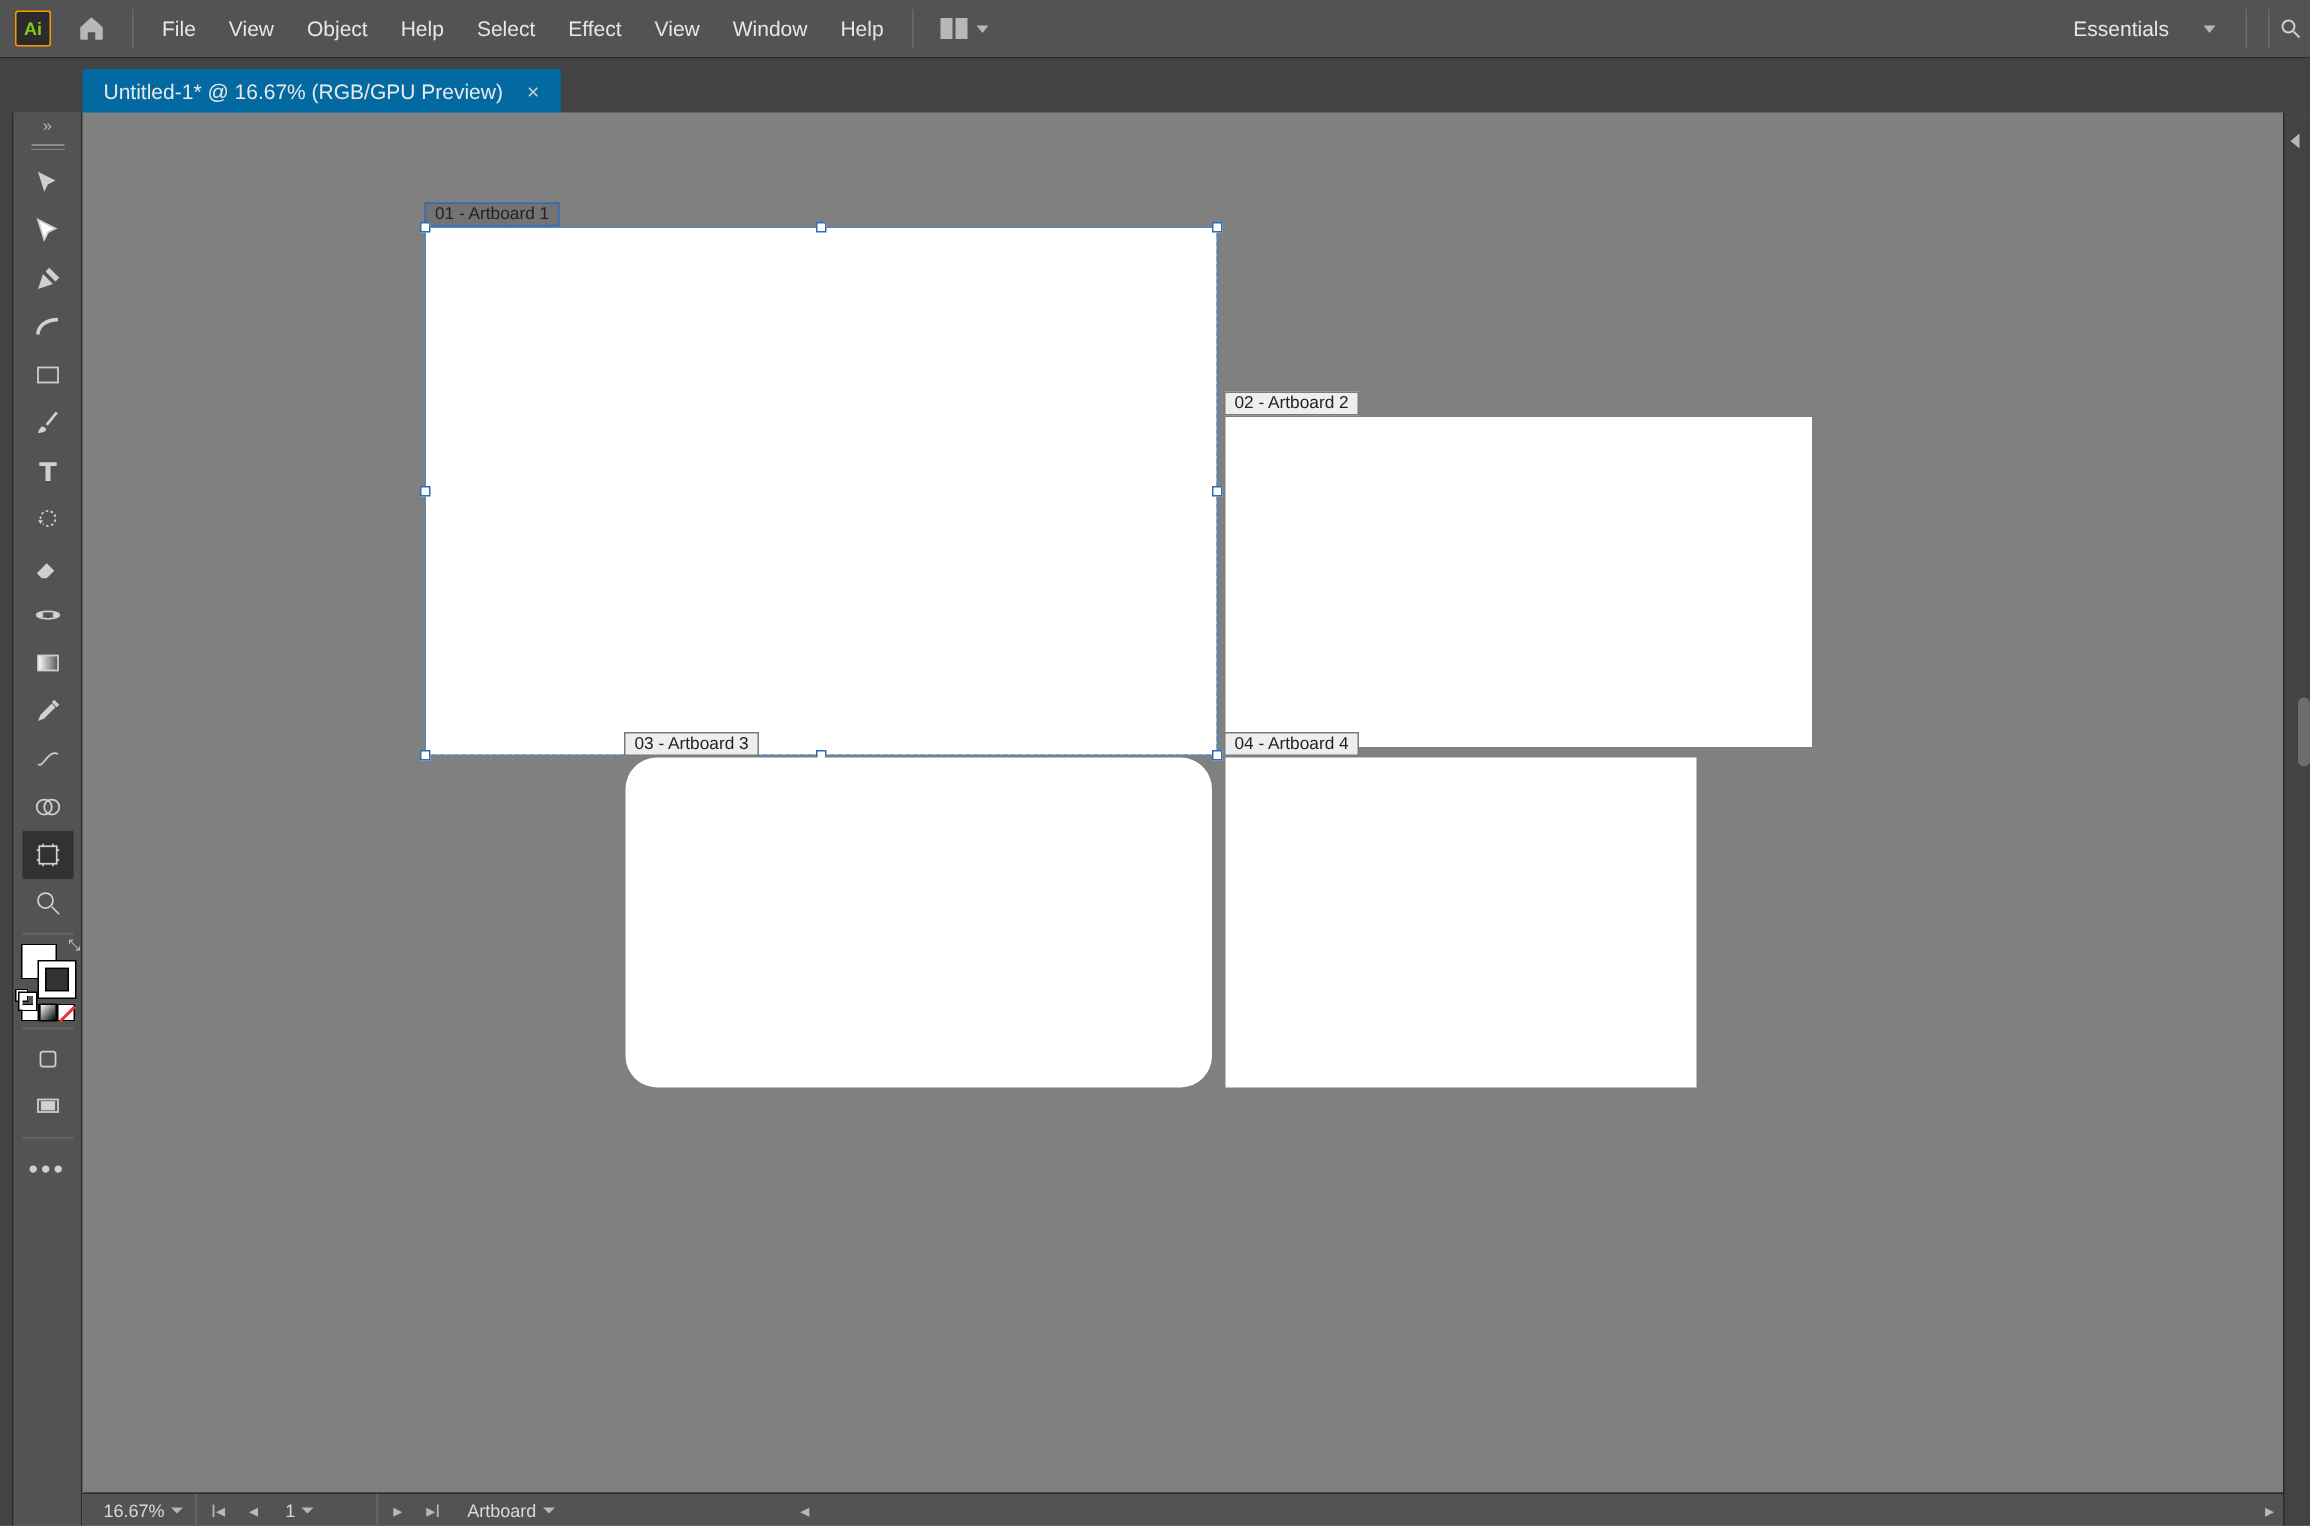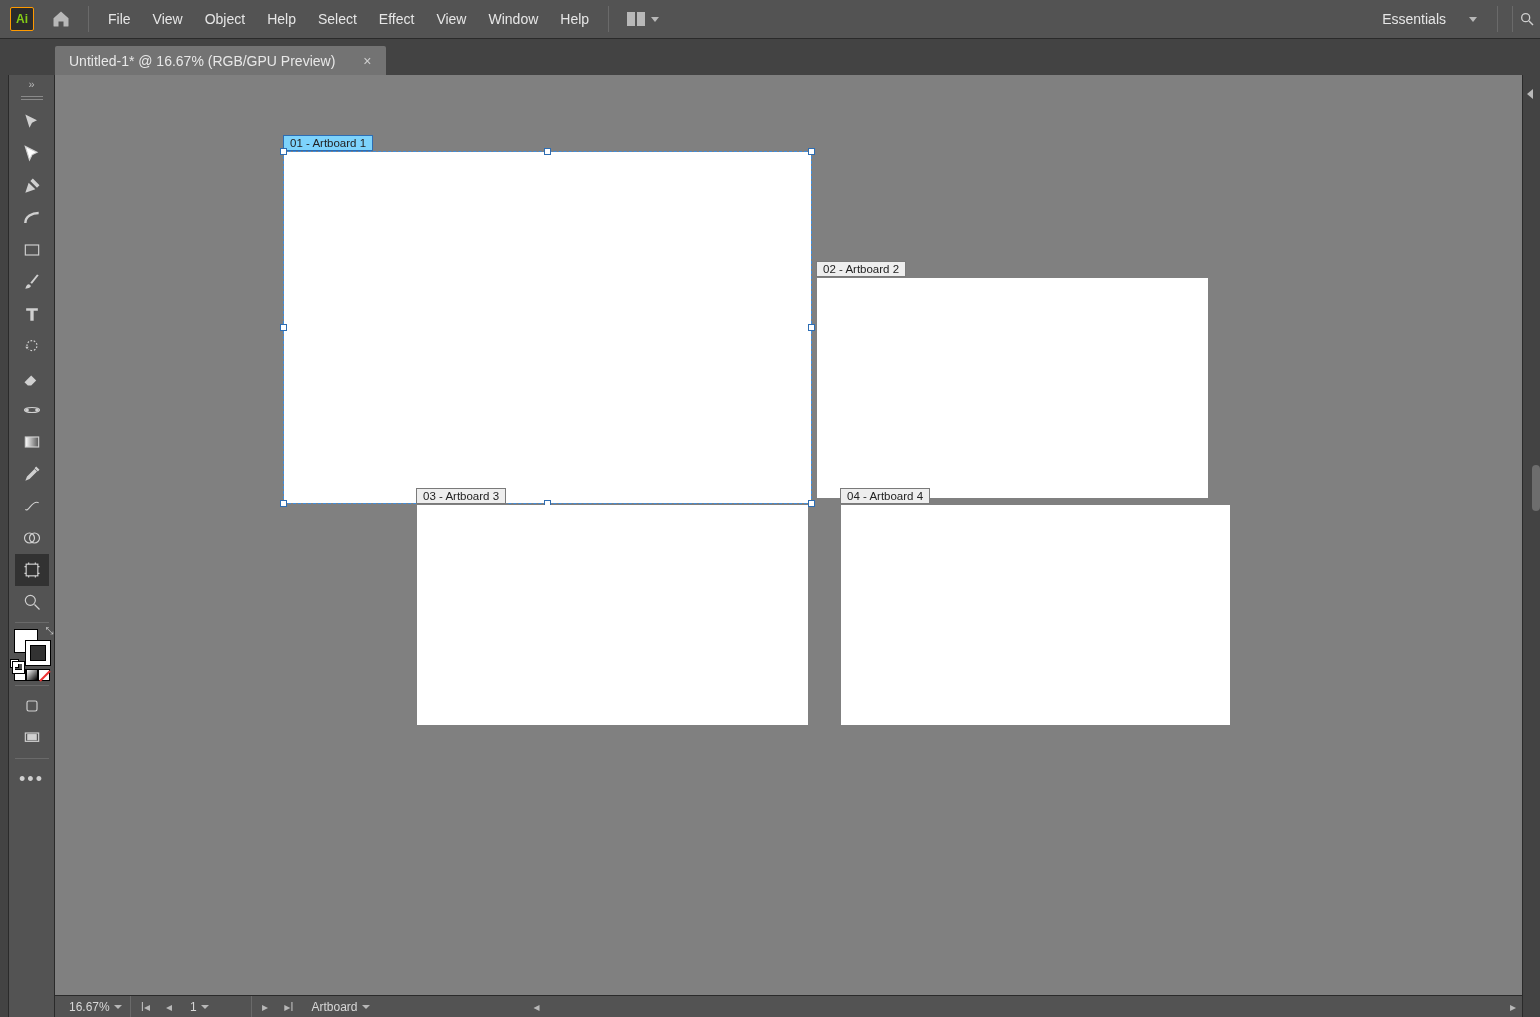--- a/index.html
+++ b/index.html
@@ -24,22 +24,22 @@
 .arrange-icon span { flex: 1; background: #b8b8b8; margin-right: 2px; }
 .arrange-icon span:last-child { margin-right: 0; }
 .chev { width: 0; height: 0; border-left: 4px solid transparent; border-right: 4px solid transparent; border-top: 5px solid #b8b8b8; }
 .spacer { flex: 1; }
 .workspace-switch { display: flex; align-items: center; gap: 23px; padding: 0 12px; cursor: pointer; }
 .search-right { width: 28px; display: flex; align-items: center; justify-content: center; border-left: 1px solid #6a6a6a; height: 26px; margin-left: 6px; }
 
 
 .tabrow { height: 36px; background: #434343; display: flex; align-items: flex-end; padding-left: 55px; }
 .doc-tab {
-  background: #737373; color: #e8e8e8; font-size: 14px; height: 30px;
-  display: flex; align-items: center; padding: 0 14px; gap: 28px;
+  background: #0369a1; color: #e8e8e8; font-size: 14px; height: 30px;
+  display: flex; align-items: center; padding: 0 14px; gap: 16px;
   border-top-left-radius: 2px; border-top-right-radius: 2px; position: relative; top: 1px; text-align: center;
 }
 .tab-close { font-size: 14px; color: #cfcfcf; cursor: pointer; line-height: 1; }
 
 
 .workspace { display: flex; height: calc(1017px - 39px - 36px); }
 .gutter-left { width: 9px; background: #434343; border-right: 1px solid #2a2a2a; }
 .toolpanel {
   width: 46px; background: #535353; border-right: 1px solid #2a2a2a;
   display: flex; flex-direction: column; align-items: center; padding-top: 2px;
@@ -72,21 +72,21 @@
 
 
 .canvas-wrap { flex: 1; position: relative; background: #808080; overflow: hidden; }
 .canvas { position: absolute; inset: 0; }
 .artboard { position: absolute; background: #fff; }
 .ab-label {
   position: absolute; top: -1px; left: -1px; transform: translateY(-100%);
   font-size: 11.5px; color: #222; background: #eee; border: 1px solid #7a7a7a;
   padding: 1px 6px; white-space: nowrap;
 }
-.ab-label.sel { background: #7dd3fc; border-color: #2d6db3; }
+.ab-label.sel { background: #737373; border-color: #2d6db3; }
 
 .sel-rect { position: absolute; border: 1px dashed #3d8ddf; pointer-events: none; }
 .handle { position: absolute; width: 7px; height: 7px; background: #fff; border: 1px solid #2d6db3; }
 .h-nw { left: -4px; top: -4px; } .h-n { left: 50%; top: -4px; margin-left: -4px; }
 .h-ne { right: -4px; top: -4px; } .h-w { left: -4px; top: 50%; margin-top: -4px; }
 .h-e { right: -4px; top: 50%; margin-top: -4px; } .h-sw { left: -4px; bottom: -4px; }
 .h-s { left: 50%; bottom: -4px; margin-left: -4px; } .h-se { right: -4px; bottom: -4px; }
 
 
 .rightstrip { width: 18px; background: #434343; border-left: 1px solid #2a2a2a; position: relative; }
@@ -317,24 +317,24 @@
             <div class="handle h-w"></div>
             <div class="handle h-e"></div>
             <div class="handle h-sw"></div>
             <div class="handle h-s"></div>
             <div class="handle h-se"></div>
           </div>
         </div>
         <div class="artboard" style="left: 762px; top: 203px; width: 391px; height: 220px;">
           <div class="ab-label">02 - Artboard 2</div>
         </div>
-        <div class="artboard" style="left: 362px; top: 430px; width: 391px; height: 220px;">
+        <div class="artboard" style="left: 362px; top: 430px; width: 391px; height: 220px; border-radius: 21px;">
           <div class="ab-label">03 - Artboard 3</div>
         </div>
-        <div class="artboard" style="left: 762px; top: 430px; width: 389px; height: 220px; margin-left: 24px;">
+        <div class="artboard" style="left: 762px; top: 430px; width: 314px; height: 220px;">
           <div class="ab-label">04 - Artboard 4</div>
         </div>
       </div>
 
     <div class="statusbar">
       <div class="field">
         <span>16.67%</span>
         <span class="tiny-chev"></span>
       </div>
       <span class="nav-arrow">I◂</span>

